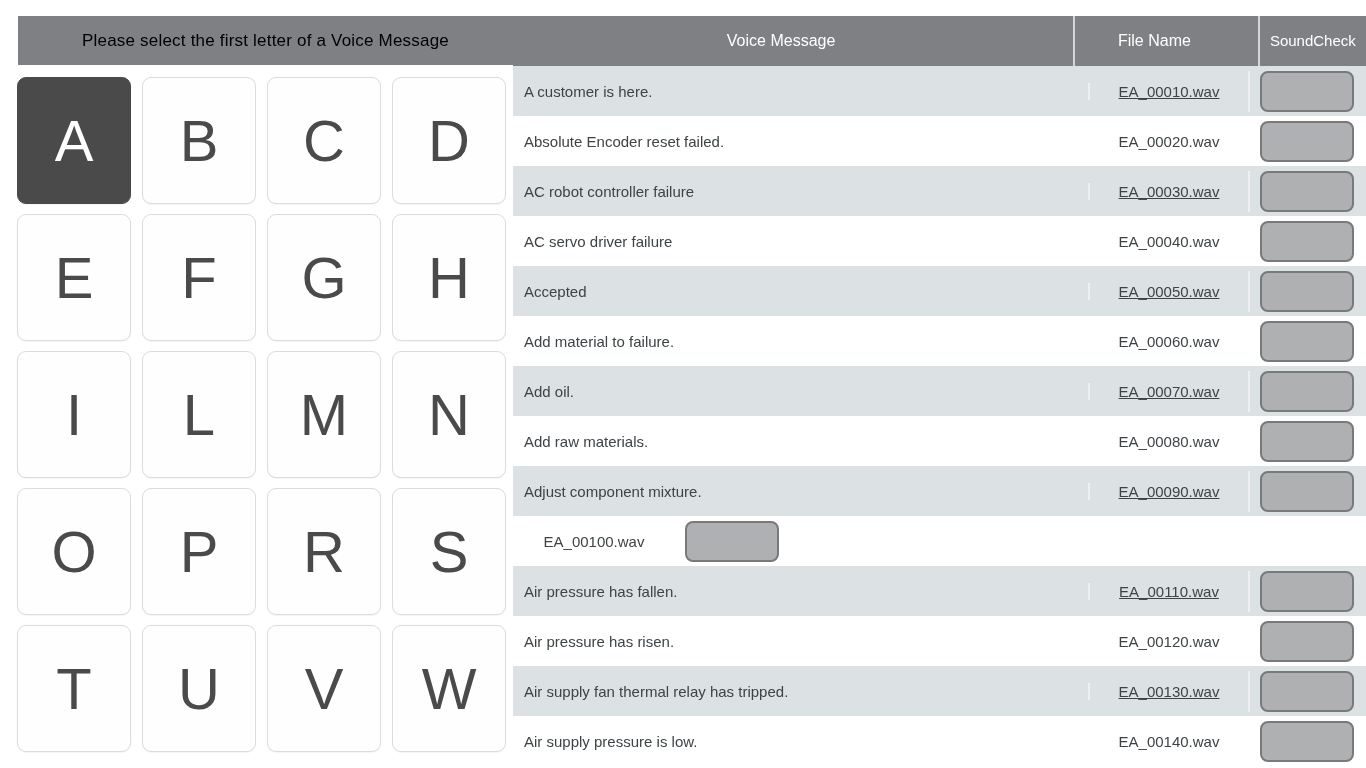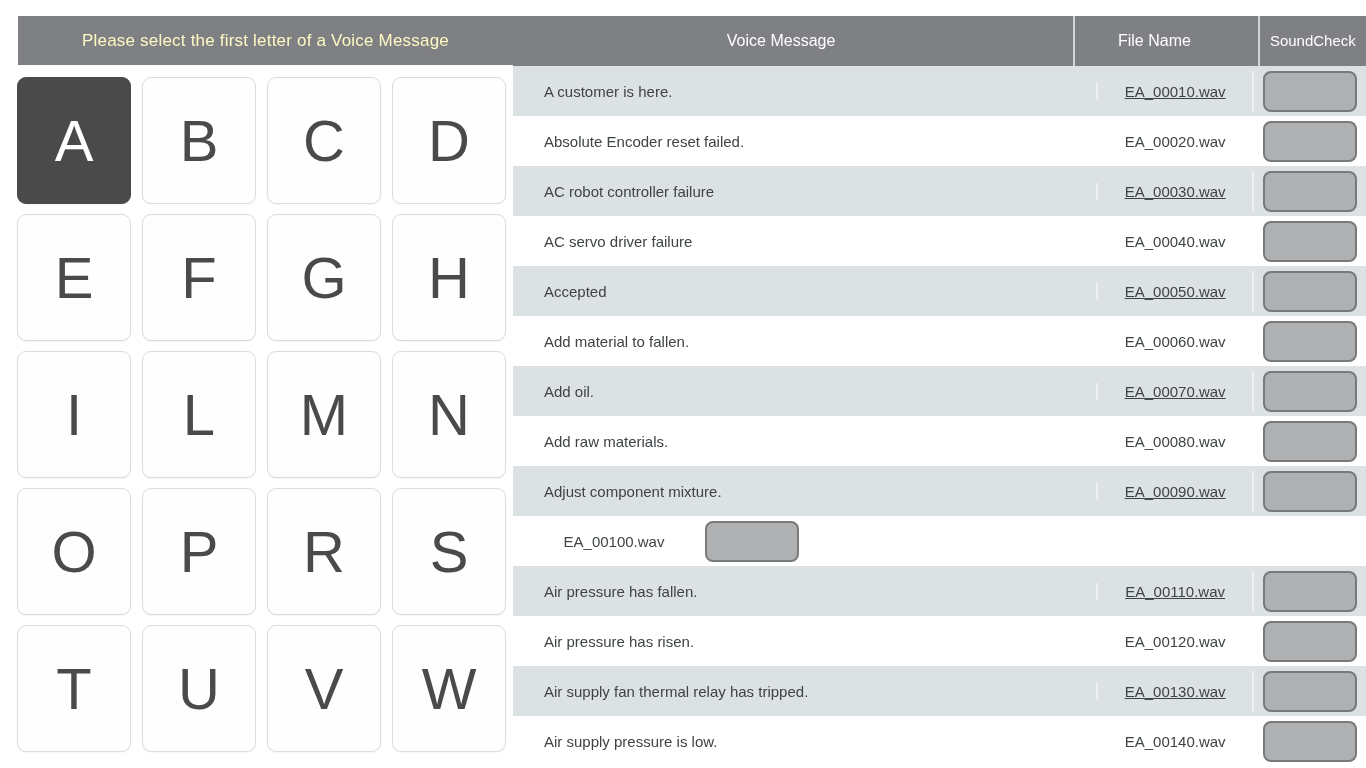--- a/index.html
+++ b/index.html
@@ -19,21 +19,21 @@
   #left-panel {
     position: absolute;
     left: 0; top: 0;
     width: 513px; height: 768px;
   }
   #letter-prompt-header {
     position: absolute;
     left: 18px; top: 16px;
     width: 495px; height: 49px;
     background: #7e8083;
-    color: #fef9c3;
+    color: #000000;
     font-size: 17px;
     display: flex;
     align-items: center;
     justify-content: center;
     letter-spacing: 0.2px;
   }
   #letter-grid {
     position: absolute;
     left: 17px; top: 77px;
     width: 496px; height: 678px;
@@ -94,21 +94,20 @@
     position: absolute;
     left: 0; top: 66px;
     width: 853px; height: 702px;
     overflow: hidden;
   }
   .trow {
     display: flex;
     height: 50px;
     align-items: center;
     background: #ffffff;
-    padding-left: 20px;
   }
   .trow.alt { background: #dce1e4; }
   .cell-voice {
     width: 575px;
     padding-left: 11px;
     color: #3e4346;
     font-size: 15px;
     white-space: nowrap;
     overflow: hidden;
   }
@@ -207,21 +206,21 @@
           </div>
         </div>
         <div class="trow alt">
           <div class="cell-voice">Accepted</div>
           <div class="cell-file">EA_00050.wav</div>
           <div class="cell-sound">
             <div class="sound-btn"></div>
           </div>
         </div>
         <div class="trow">
-          <div class="cell-voice">Add material to fallen.</div>
+          <div class="cell-voice">Add material to failure.</div>
           <div class="cell-file">EA_00060.wav</div>
           <div class="cell-sound">
             <div class="sound-btn"></div>
           </div>
         </div>
         <div class="trow alt">
           <div class="cell-voice">Add oil.</div>
           <div class="cell-file">EA_00070.wav</div>
           <div class="cell-sound">
             <div class="sound-btn"></div>

